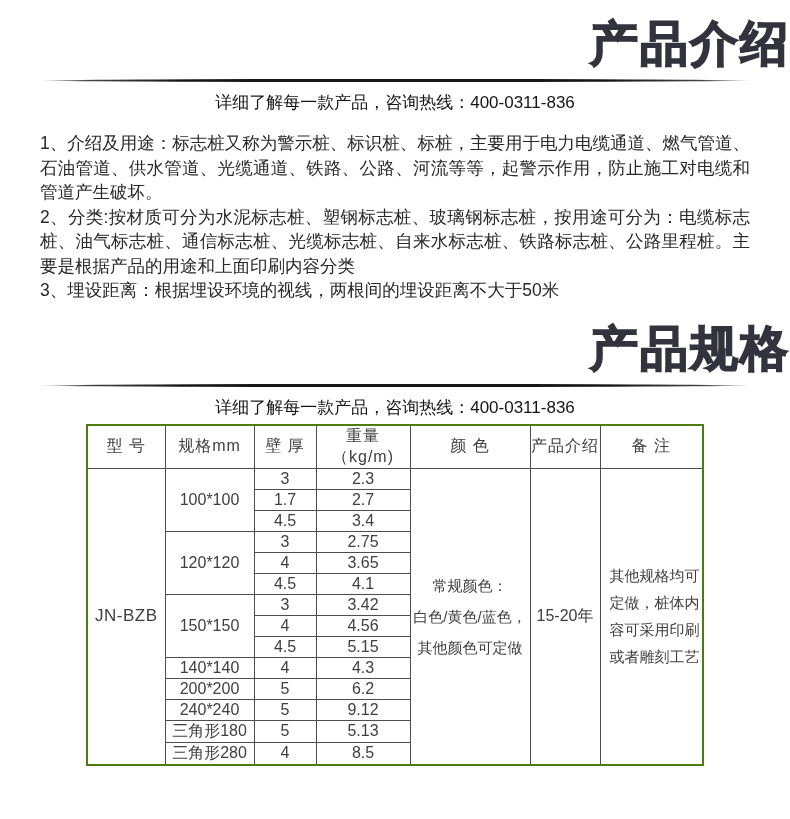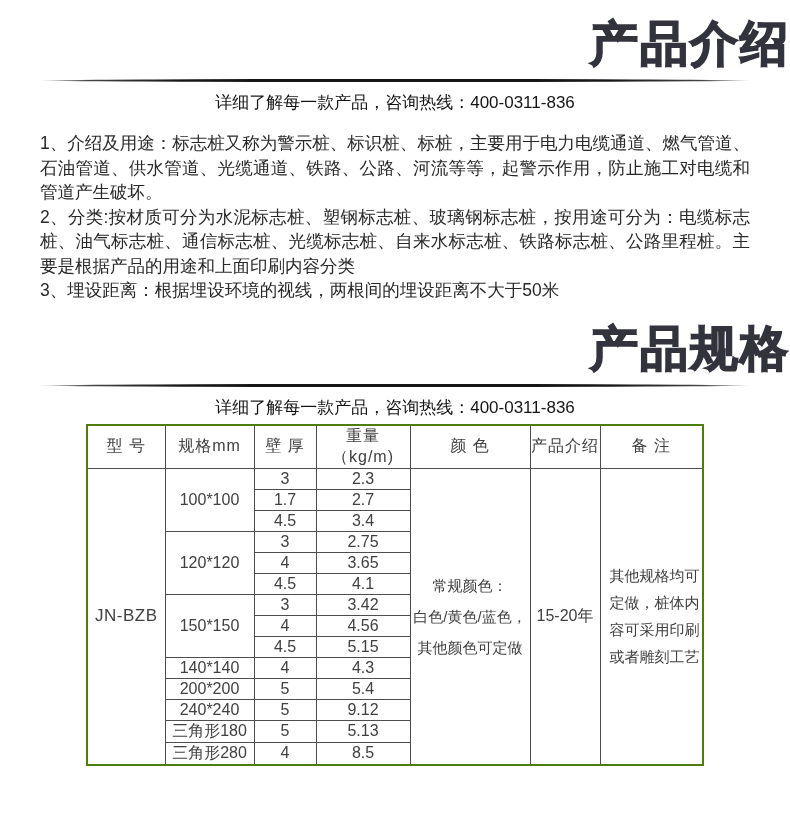--- a/index.html
+++ b/index.html
@@ -179,21 +179,21 @@
           <td>5.15</td>
         </tr>
         <tr>
           <td>140*140</td>
           <td>4</td>
           <td>4.3</td>
         </tr>
         <tr>
           <td>200*200</td>
           <td>5</td>
-          <td>5.4</td>
+          <td>6.2</td>
         </tr>
         <tr>
           <td>240*240</td>
           <td>5</td>
           <td>9.12</td>
         </tr>
         <tr>
           <td>三角形180</td>
           <td>5</td>
           <td>5.13</td>

